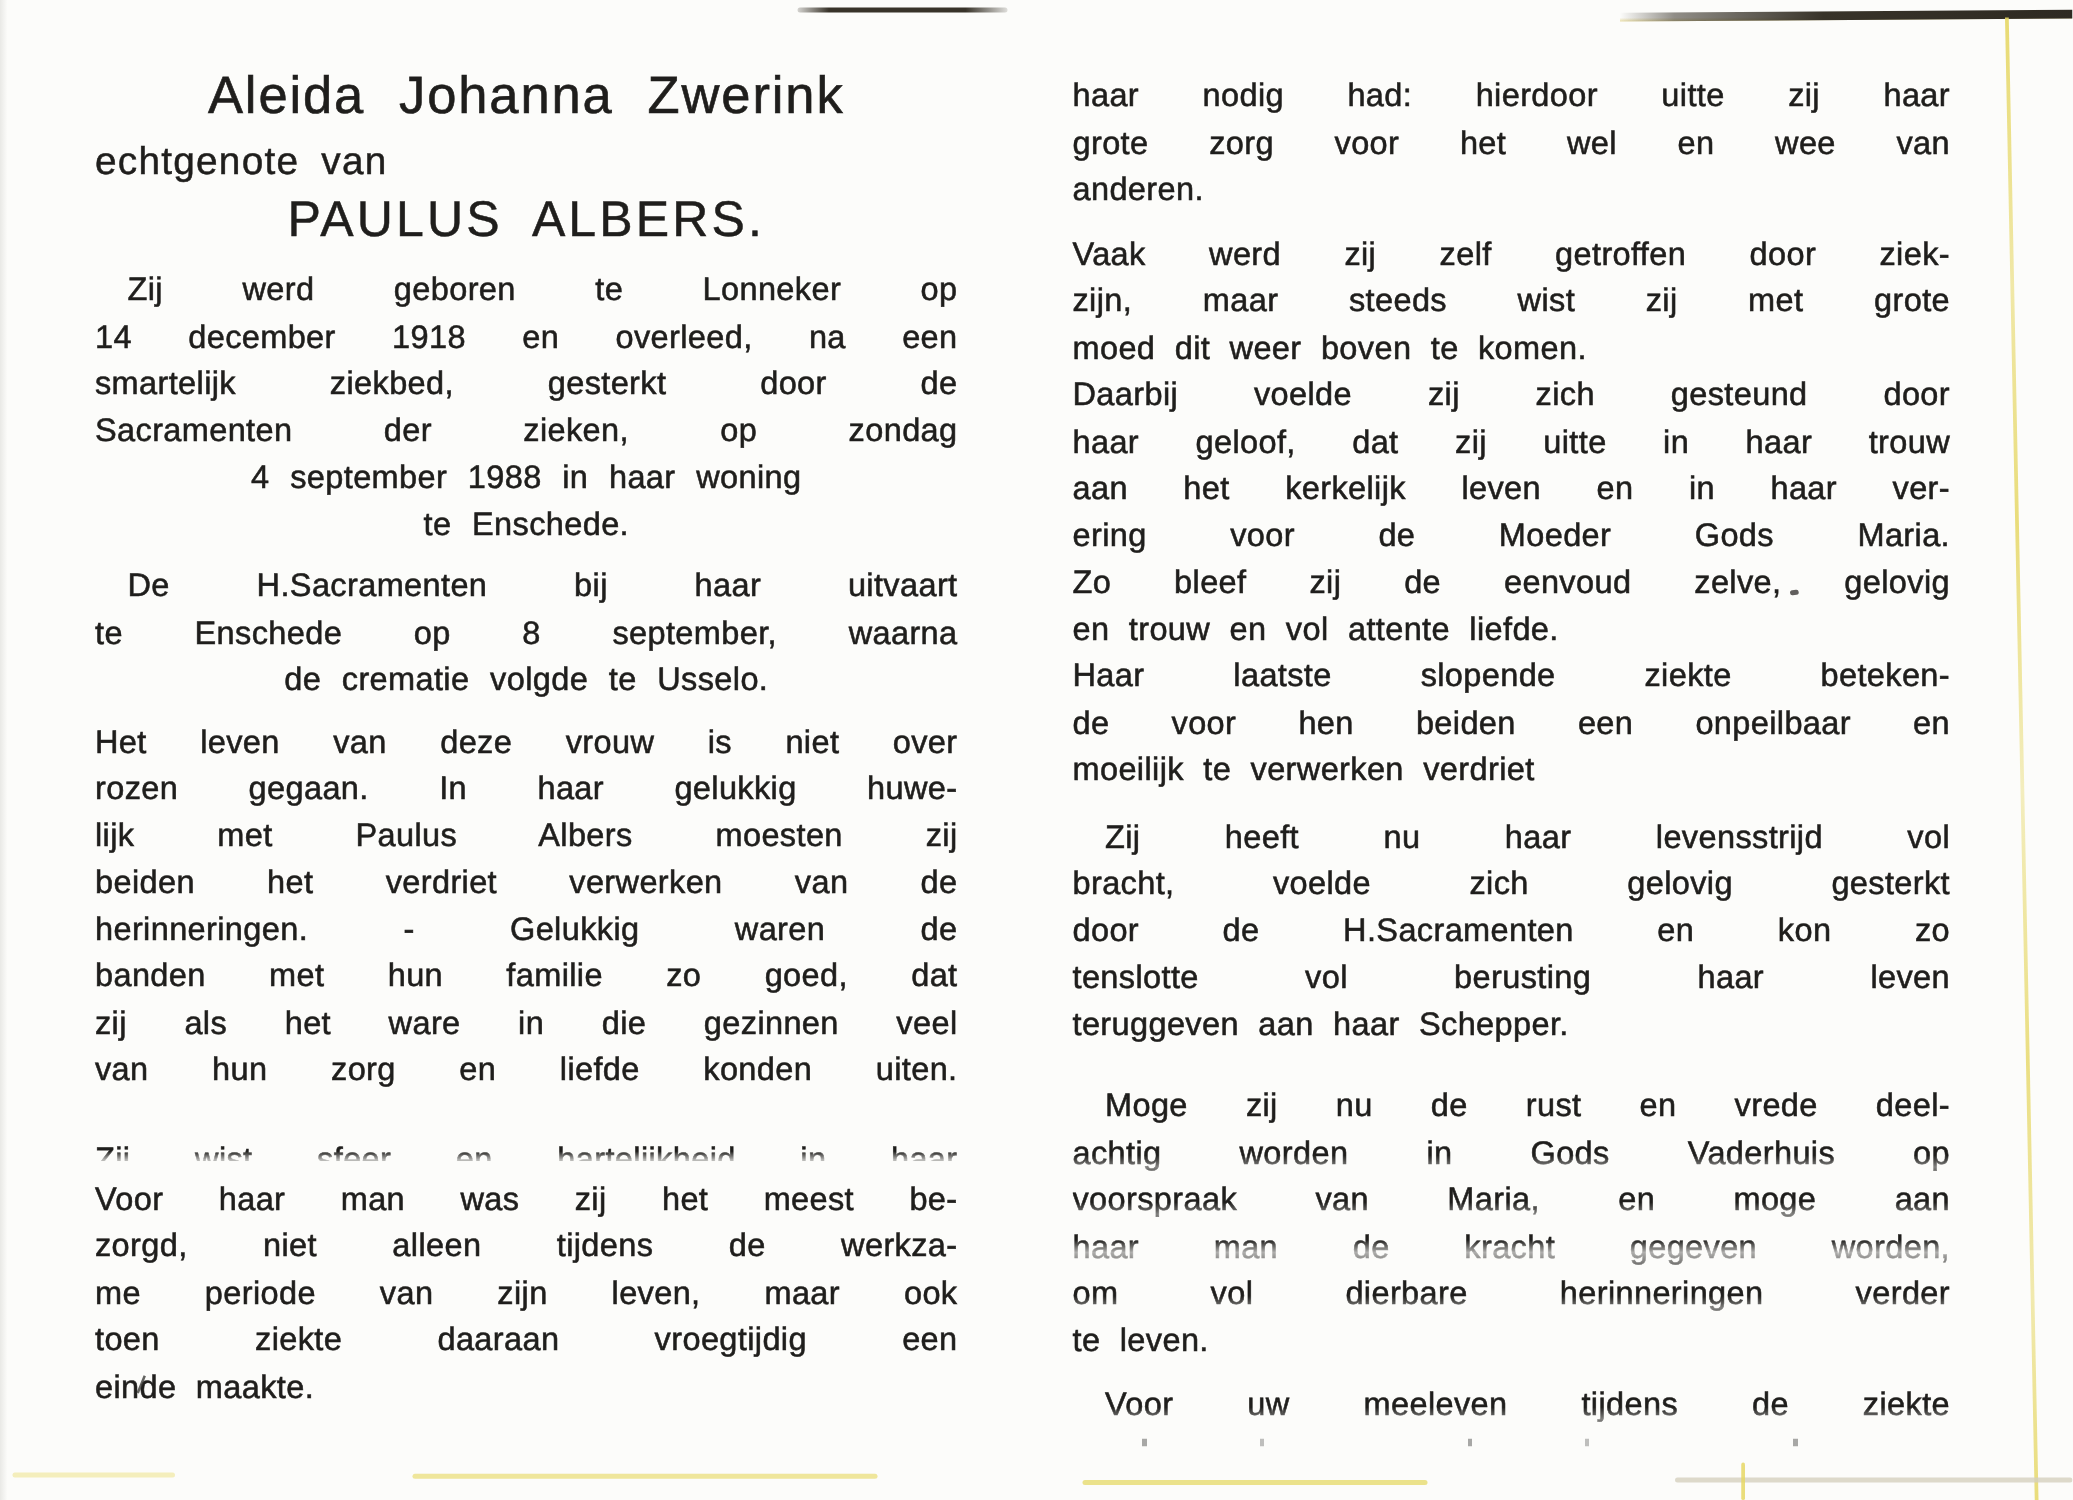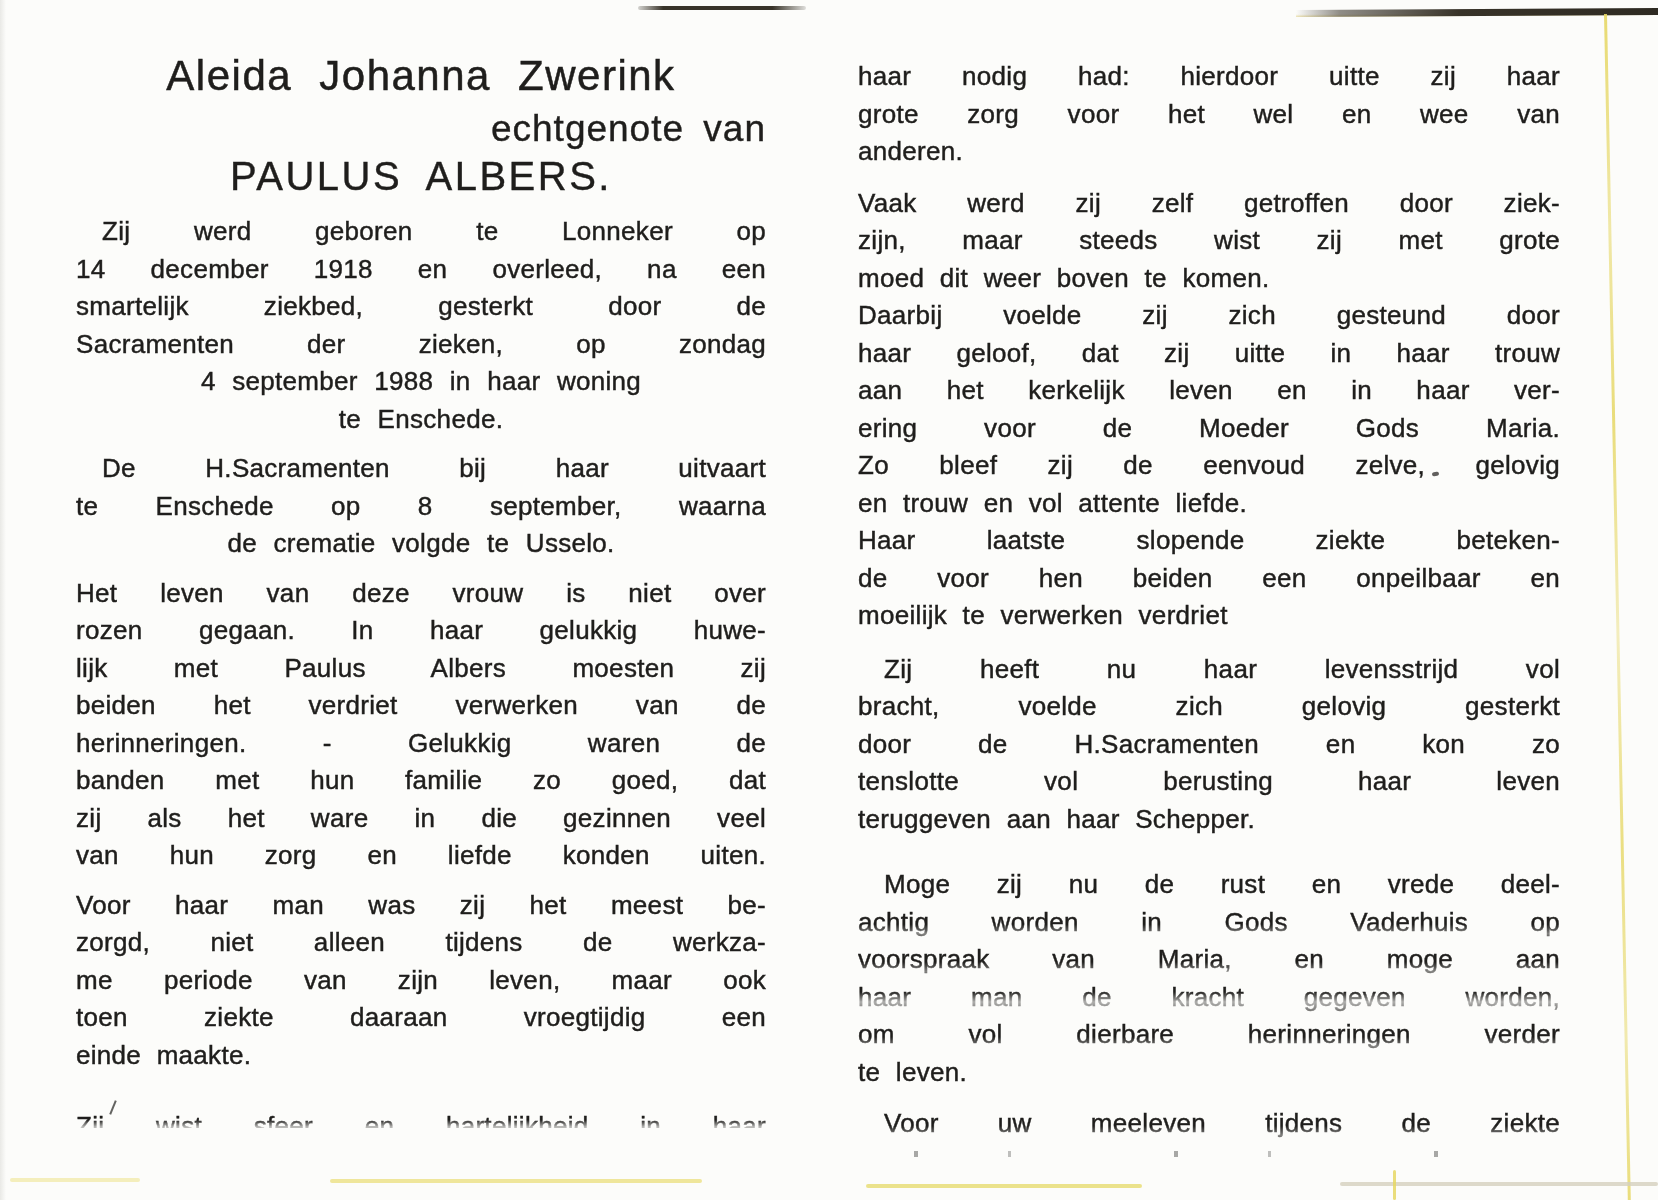--- a/index.html
+++ b/index.html
@@ -13,21 +13,21 @@
   
   .col{position:absolute;}
   .col-left{left:76px;top:52px;width:690px;}
   .col-right{left:858px;top:58px;width:702px;}
   .card-name{
     font-size:42px;line-height:48px;text-align:center;
     letter-spacing:1.5px;word-spacing:14px;font-weight:normal;margin:0;
     -webkit-text-stroke:0.5px var(--ink,#1f1e1c);
   }
   .card-relation{
-    font-size:37px;line-height:37px;text-align:right;margin-top:10px;
+    font-size:31px;line-height:37px;text-align:left;margin-top:10px;
     letter-spacing:1px;word-spacing:8px;
     -webkit-text-stroke:0.4px var(--ink,#1f1e1c);
   }
   .card-spouse{
     font-size:40px;line-height:40px;text-align:center;margin-top:9px;
     letter-spacing:2.5px;word-spacing:12px;
     -webkit-text-stroke:0.4px var(--ink,#1f1e1c);
   }
   .para{width:100%;}
   .line{
@@ -115,31 +115,31 @@
     <div class="para m12">
         <div class="line a-j">Het leven van deze vrouw is niet over</div>
         <div class="line a-j">rozen gegaan. In haar gelukkig huwe-</div>
         <div class="line a-j">lijk met Paulus Albers moesten zij</div>
         <div class="line a-j">beiden het verdriet verwerken van de</div>
         <div class="line a-j">herinneringen. - Gelukkig waren de</div>
         <div class="line a-j">banden met hun familie zo goed, dat</div>
         <div class="line a-j">zij als het ware in die gezinnen veel</div>
         <div class="line a-j">van hun zorg en liefde konden uiten.</div>
       </div>
+    <div class="para m34">
+        <div class="cut-line">
+          <div class="line a-j">Zij wist sfeer en hartelijkheid in haar</div>
+        </div>
+      </div>
     <div class="para m12">
         <div class="line a-j">Voor haar man was zij het meest be-</div>
         <div class="line a-j">zorgd, niet alleen tijdens de werkza-</div>
         <div class="line a-j">me periode van zijn leven, maar ook</div>
         <div class="line a-j">toen ziekte daaraan vroegtijdig een</div>
         <div class="line a-l">einde maakte.</div>
-      </div>
-    <div class="para m34">
-        <div class="cut-line">
-          <div class="line a-j">Zij wist sfeer en hartelijkheid in haar</div>
-        </div>
       </div>
   </div>
 
   <div class="col col-right">
     <div class="para">
         <div class="line a-j">haar nodig had: hierdoor uitte zij haar</div>
         <div class="line a-j">grote zorg voor het wel en wee van</div>
         <div class="line a-l">anderen.</div>
       </div>
     <div class="para m14">

